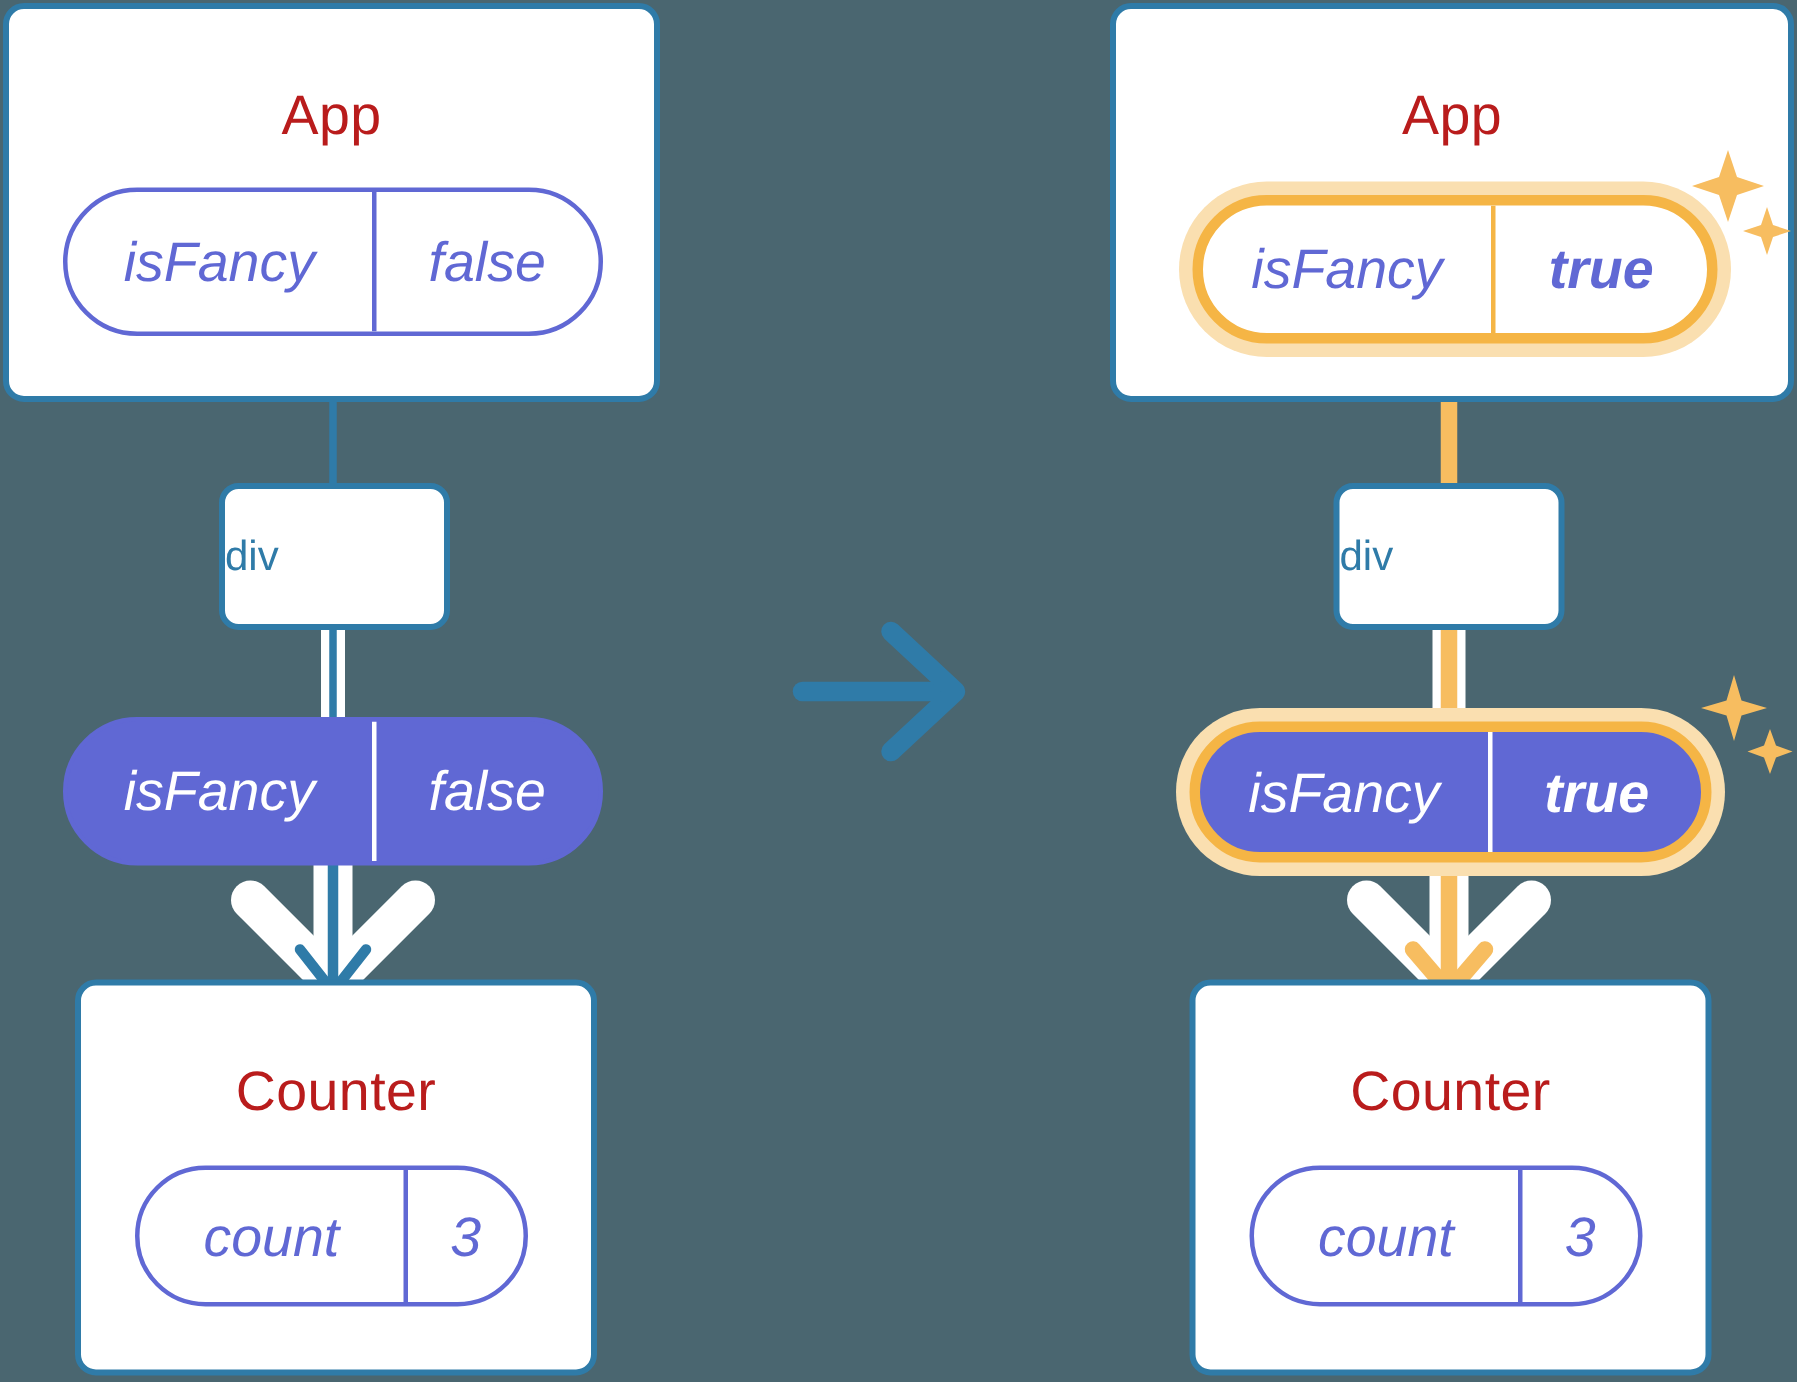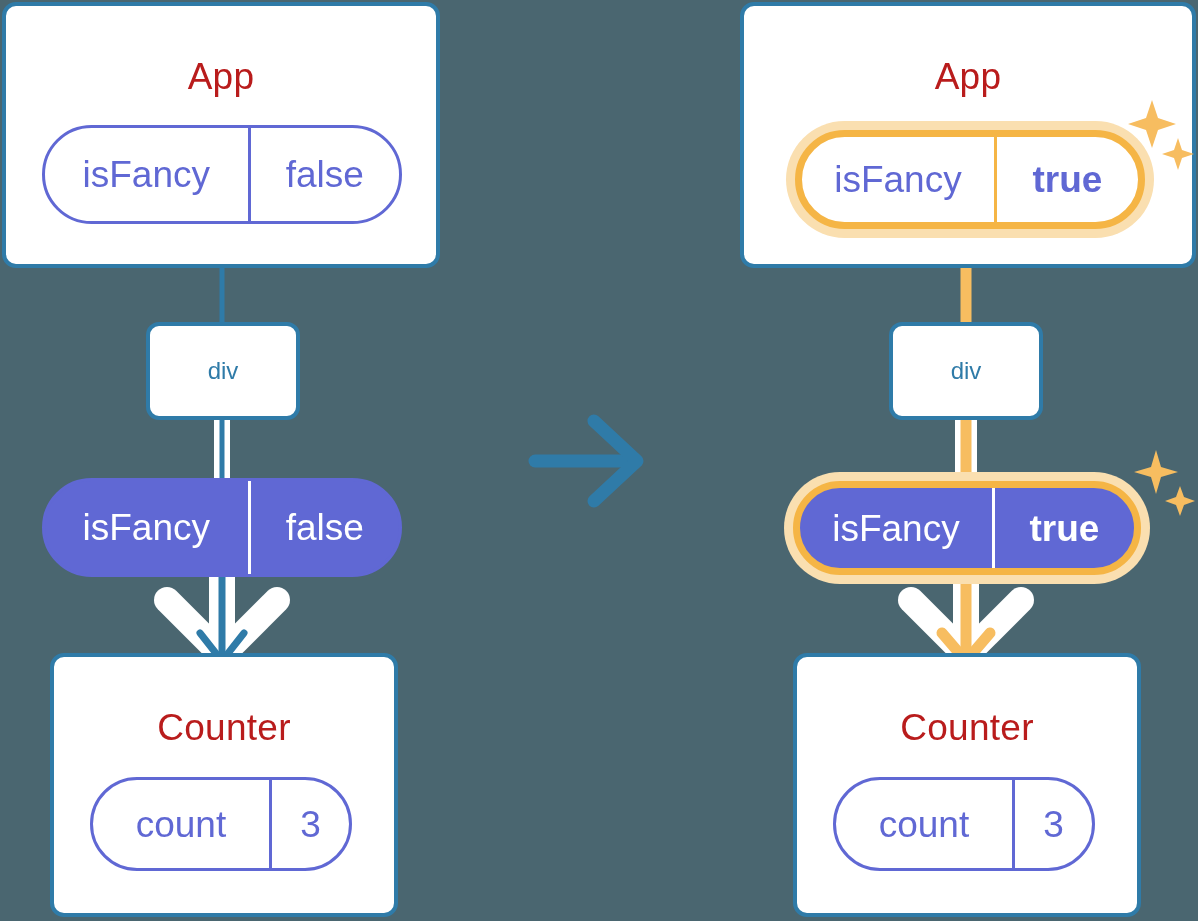--- a/index.html
+++ b/index.html
@@ -50,23 +50,23 @@
     letter-spacing: 0.3px;
   }
   .tag-box {
     position: absolute;
     background: #ffffff;
     border: 4px solid #2f7ba8;
     border-radius: 13px;
     box-sizing: border-box;
     display: flex;
     align-items: center;
-    justify-content: center;
+    justify-content: flex-start;
     color: #2f7ba8;
-    font-size: 24px;
+    font-size: 28px;
   }
   .tag-label { position: relative; z-index: 3; }
 
   
   .pill {
     position: absolute;
     box-sizing: border-box;
     display: flex;
     align-items: stretch;
     border-radius: 999px;
@@ -88,20 +88,21 @@
   .pill-filled .pill-cell.pill-value { border-left: 3px solid #ffffff; }
 
   .pill-cell {
     display: flex;
     align-items: center;
     justify-content: center;
     font-size: 37px;
     line-height: 1;
     box-sizing: border-box;
     white-space: nowrap;
+    font-style: italic;
   }
   .pill-cell.bold { font-weight: bold; }
 
   
   .pill-highlight {
     border-color: #f5b545;
     box-shadow:
       0 0 0 9px #fadfb0,
       0 0 0 0 rgba(0,0,0,0);
   }

